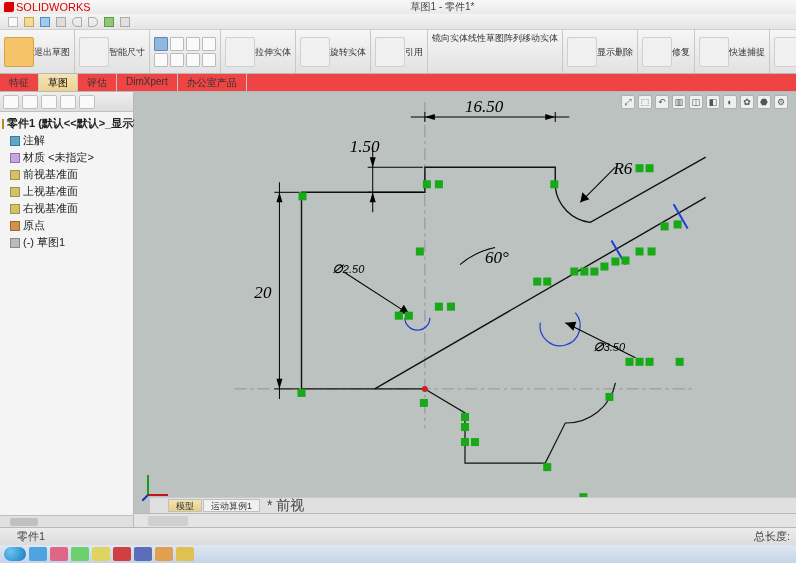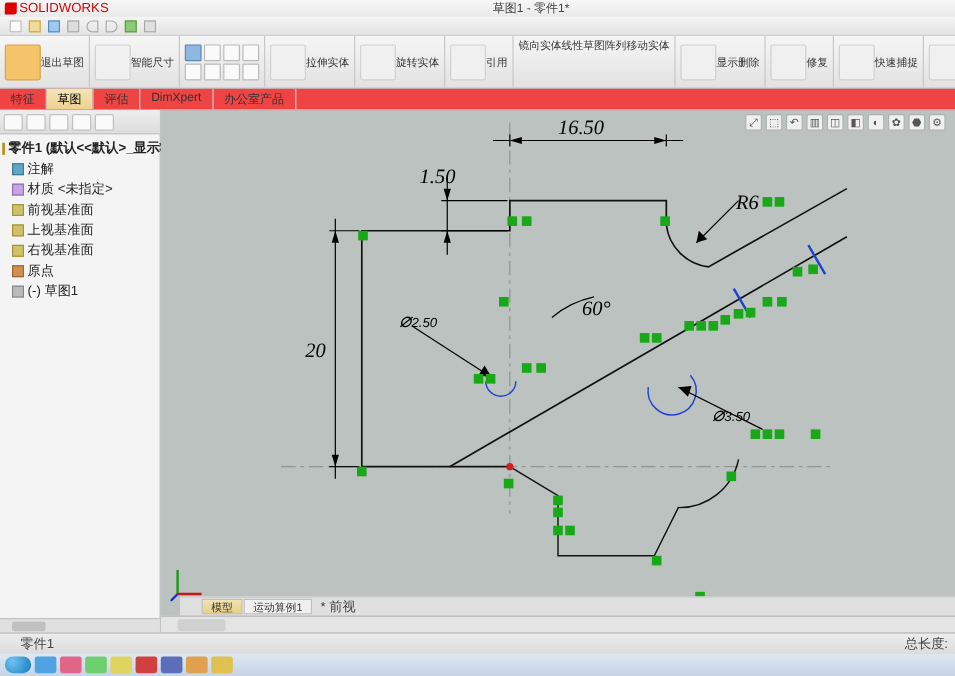--- a/index.html
+++ b/index.html
@@ -400,21 +400,21 @@
 
     <svg class="triad" viewBox="0 0 30 30">
       <line x1="6" y1="24" x2="6" y2="4" stroke="#1a9a1a" stroke-width="2"></line>
       <line x1="6" y1="24" x2="26" y2="24" stroke="#c01818" stroke-width="2"></line>
       <line x1="6" y1="24" x2="0" y2="30" stroke="#1830c0" stroke-width="2"></line>
     </svg>
 
     <div class="sheet-tabs">
       <div class="active">模型</div>
       <div>运动算例1</div>
-      <span style="margin-left:6px;font-size:11px;color:#444">* 前视</span>
+      <span style="margin-left:6px;font-size:14px;color:#444">* 前视</span>
     </div>
     <div class="bottom-scroll">
         <div class="sb"></div>
       </div>
   </div>
 </div>
 
 <div class="status-bar">
   <span>零件1</span>
   <span class="sr">总长度:</span>

